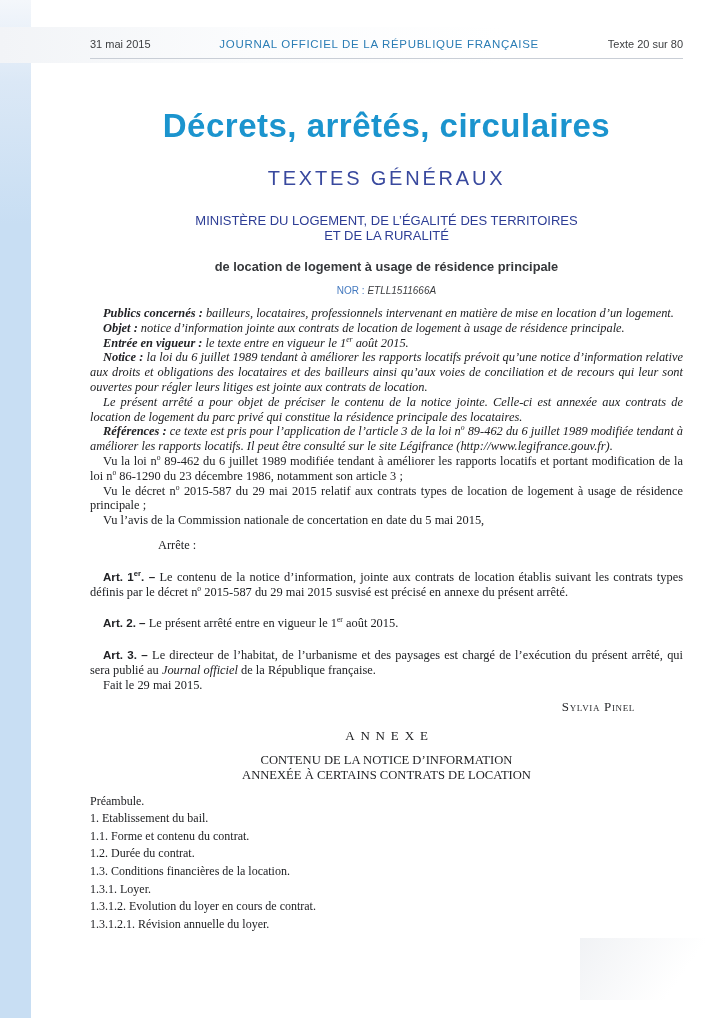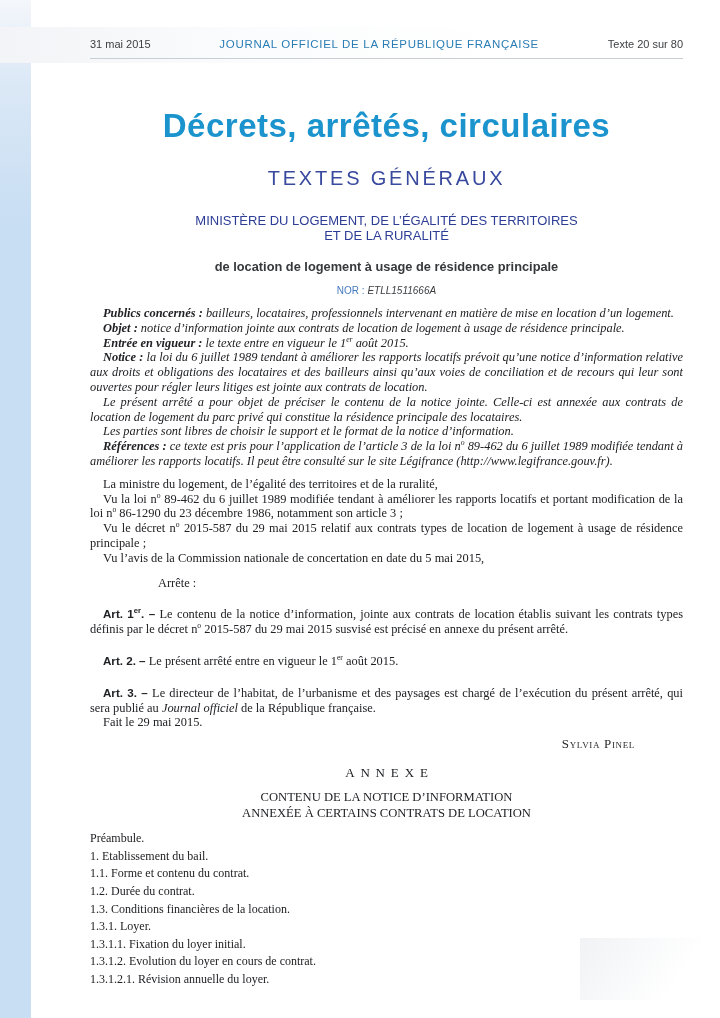--- a/index.html
+++ b/index.html
@@ -106,23 +106,21 @@
     <span class="nor-label">NOR :</span>
     <span class="nor-value">ETLL1511666A</span>
   </div>
 
   <div class="body-text">
       <p class="para"><span class="seg-bi">Publics concernés : </span><span class="seg-i">bailleurs, locataires, professionnels intervenant en matière de mise en location d’un logement.</span></p>
       <p class="para"><span class="seg-bi">Objet : </span><span class="seg-i">notice d’information jointe aux contrats de location de logement à usage de résidence principale.</span></p>
       <p class="para"><span class="seg-bi">Entrée en vigueur : </span><span class="seg-i">le texte entre en vigueur le 1</span><span class="seg-sup seg-i">er</span><span class="seg-i"> août 2015.</span></p>
       <p class="para"><span class="seg-bi">Notice : </span><span class="seg-i">la loi du 6 juillet 1989 tendant à améliorer les rapports locatifs prévoit qu’une notice d’information relative aux droits et obligations des locataires et des bailleurs ainsi qu’aux voies de conciliation et de recours qui leur sont ouvertes pour régler leurs litiges est jointe aux contrats de location.</span></p>
       <p class="para"><span class="seg-i">Le présent arrêté a pour objet de préciser le contenu de la notice jointe. Celle-ci est annexée aux contrats de location de logement du parc privé qui constitue la résidence principale des locataires.</span></p>
-      <p class="para"><span class="seg-i">Les parties sont libres de choisir le support et le format de la notice d’information.</span></p>
       <p class="para"><span class="seg-bi">Références : </span><span class="seg-i">ce texte est pris pour l’application de l’article 3 de la loi n</span><span class="seg-sup seg-i">o</span><span class="seg-i"> 89-462 du 6 juillet 1989 modifiée tendant à améliorer les rapports locatifs. Il peut être consulté sur le site Légifrance (http://www.legifrance.gouv.fr).</span></p>
-      <p class="para mt"><span>La ministre du logement, de l’égalité des territoires et de la ruralité,</span></p>
       <p class="para"><span>Vu la loi n</span><span class="seg-sup">o</span><span> 89-462 du 6 juillet 1989 modifiée tendant à améliorer les rapports locatifs et portant modification de la loi n</span><span class="seg-sup">o</span><span> 86-1290 du 23 décembre 1986, notamment son article 3 ;</span></p>
       <p class="para"><span>Vu le décret n</span><span class="seg-sup">o</span><span> 2015-587 du 29 mai 2015 relatif aux contrats types de location de logement à usage de résidence principale ;</span></p>
       <p class="para"><span>Vu l’avis de la Commission nationale de concertation en date du 5 mai 2015,</span></p>
       <p class="para arrete"><span>Arrête :</span></p>
       <p class="para art"><span class="seg-bs">Art. 1</span><span class="seg-bs seg-sup">er</span><span class="seg-bs">. – </span><span>Le contenu de la notice d’information, jointe aux contrats de location établis suivant les contrats types définis par le décret n</span><span class="seg-sup">o</span><span> 2015-587 du 29 mai 2015 susvisé est précisé en annexe du présent arrêté.</span></p>
       <p class="para art"><span class="seg-bs">Art. 2. – </span><span>Le présent arrêté entre en vigueur le 1</span><span class="seg-sup">er</span><span> août 2015.</span></p>
       <p class="para art"><span class="seg-bs">Art. 3. – </span><span>Le directeur de l’habitat, de l’urbanisme et des paysages est chargé de l’exécution du présent arrêté, qui sera publié au </span><span class="seg-it">Journal officiel</span><span> de la République française.</span></p>
       <p class="para fait"><span>Fait le 29 mai 2015.</span></p>
     </div>
 
@@ -134,18 +132,17 @@
     <div>ANNEXÉE À CERTAINS CONTRATS DE LOCATION</div>
   </div>
 
   <div class="toc">
       <p>Préambule.</p>
       <p>1. Etablissement du bail.</p>
       <p>1.1. Forme et contenu du contrat.</p>
       <p>1.2. Durée du contrat.</p>
       <p>1.3. Conditions financières de la location.</p>
       <p>1.3.1. Loyer.</p>
-      <p>1.3.1.1. Fixation du loyer initial.</p>
       <p>1.3.1.2. Evolution du loyer en cours de contrat.</p>
       <p>1.3.1.2.1. Révision annuelle du loyer.</p>
     </div>
 
 </div>
 
 </body></html>

